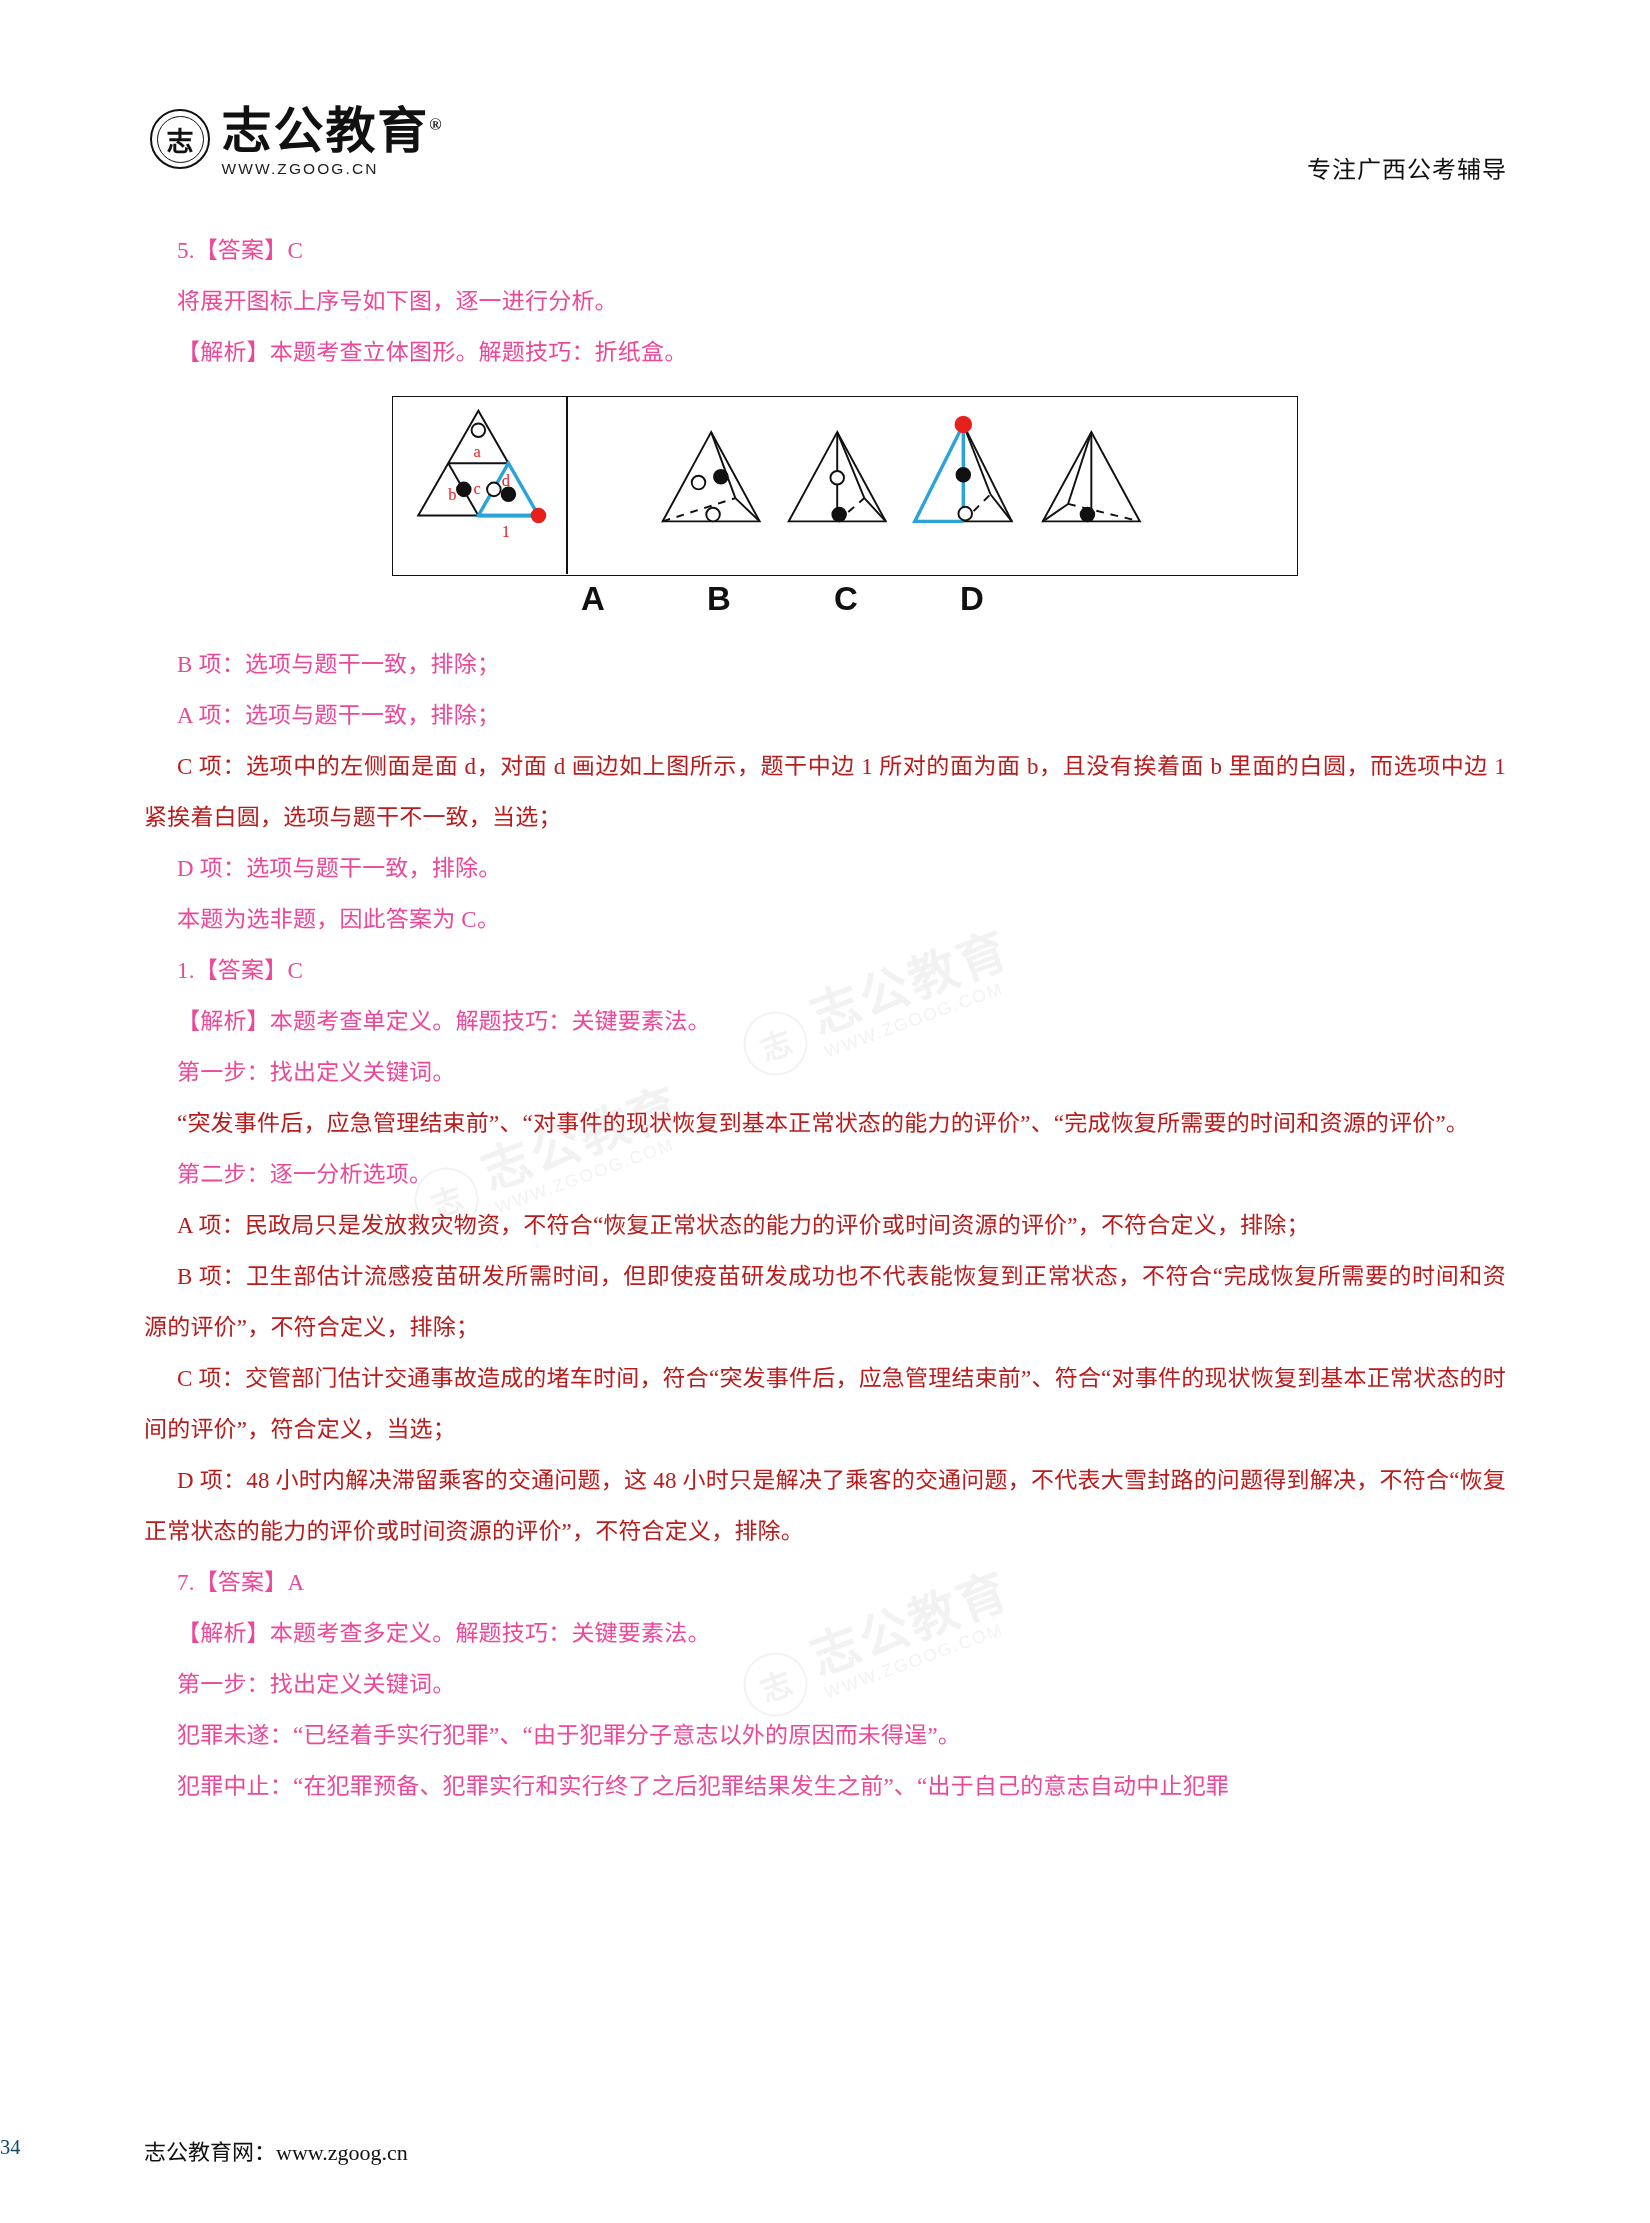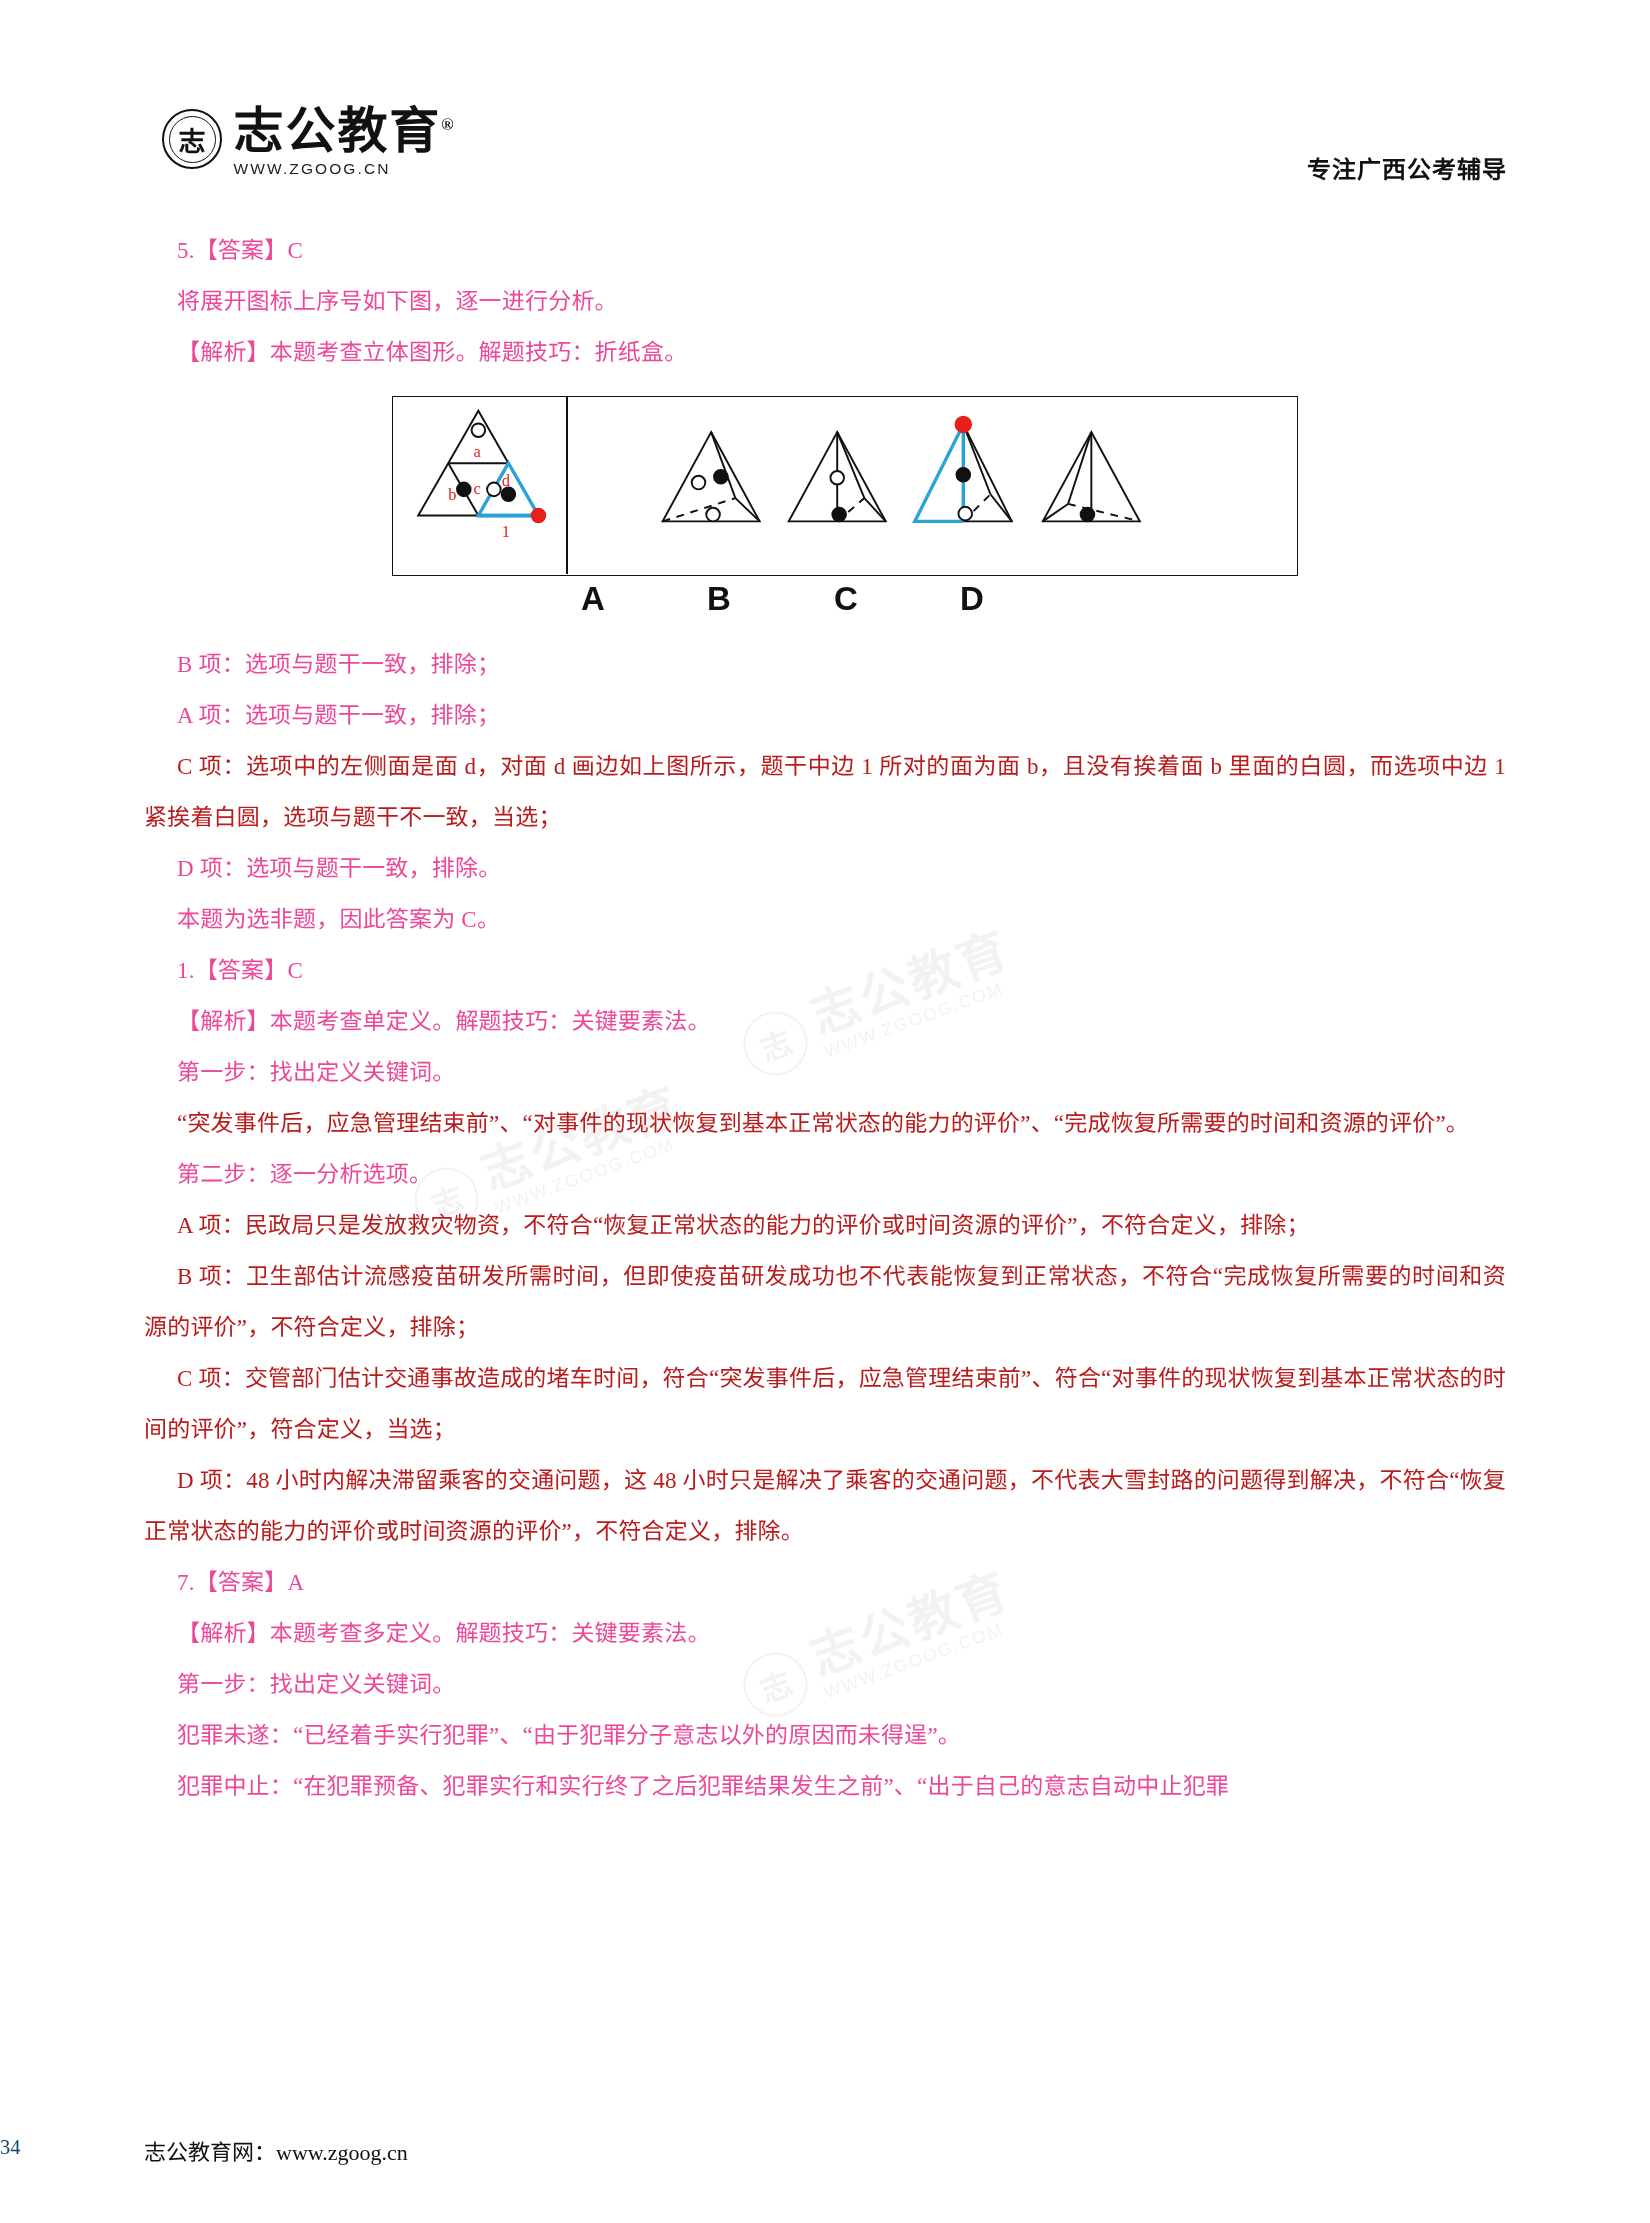--- a/index.html
+++ b/index.html
@@ -22,21 +22,21 @@
 
   
   .header {
     position: absolute;
     left: 0; top: 0;
     width: 1651px;
     height: 194px;
   }
   .logo-wrap {
     position: absolute;
-    left: 162px;
+    left: 150px;
     top: 105px;
     display: flex;
     align-items: flex-start;
   }
   .logo-seal {
     width: 60px;
     height: 60px;
     border-radius: 50%;
     border: 2.9px solid #111;
     position: relative;
@@ -82,21 +82,21 @@
     letter-spacing: 2.1px;
     color: #222;
     margin-top: 2.9px;
     font-family: "Liberation Sans", sans-serif;
   }
   .header-right {
     position: absolute;
     right: 144px;
     top: 150px;
     font-size: 24px;
-    font-weight: bold;
+    font-weight: normal;
     letter-spacing: 1px;
     color: #111;
   }
 
   
   .content {
     position: absolute;
     left: 144px;
     top: 225px;
     width: 1362px;

